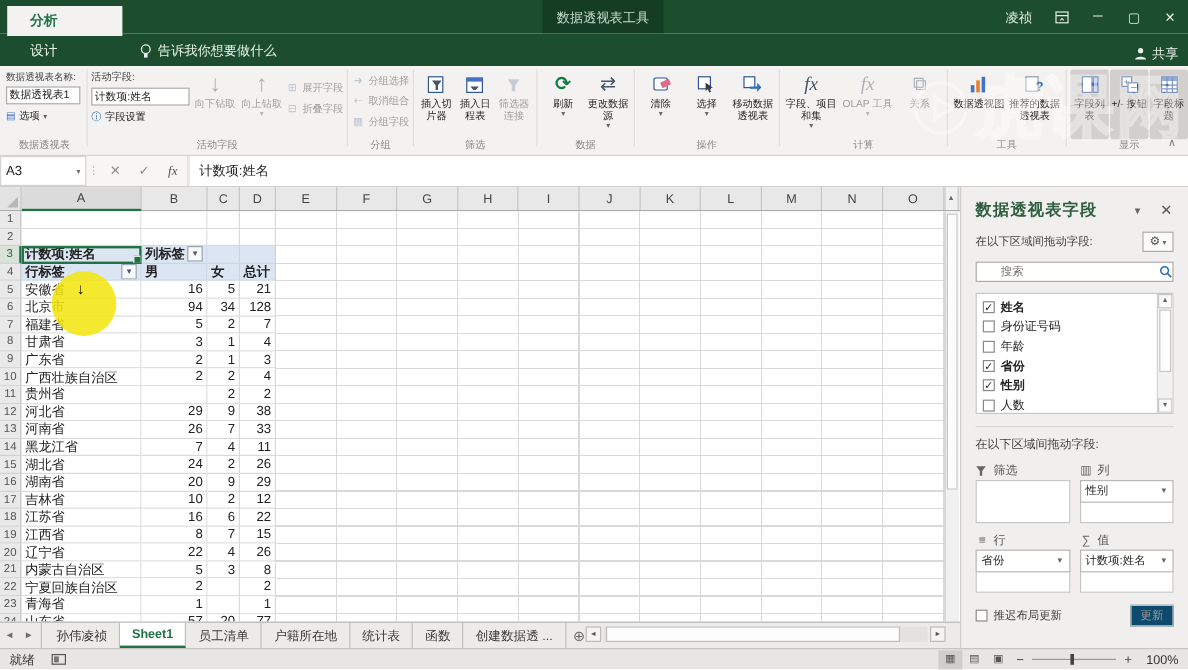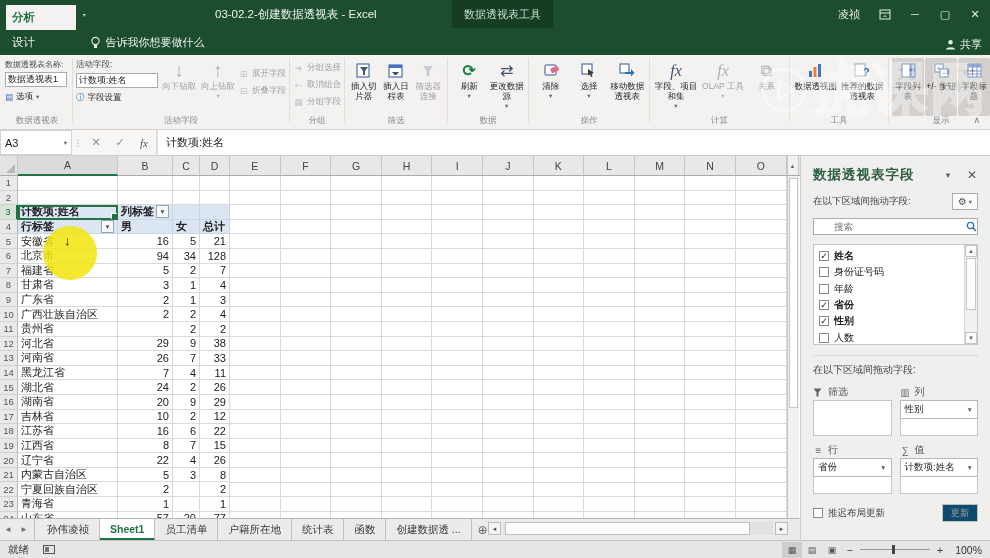--- a/index.html
+++ b/index.html
@@ -12,21 +12,21 @@
 .qat .qi{font-size:13px;color:#E8EFE9;display:flex;align-items:center;gap:1px}
 .qat .qi .dd7{font-size:6px;color:#BFD3C4}
 .qi.dis{opacity:.45}
 .tb-title{position:absolute;left:215px;top:0;height:28px;display:flex;align-items:center;font-size:11.5px;color:#F0F4F0}
 .ctx-tool{position:absolute;left:452px;top:0;height:28px;padding:0 12px;display:flex;align-items:center;background:rgba(0,0,0,.20);color:#C8DCCD;font-size:11px}
 .tb-right{position:absolute;right:0;top:0;height:28px;display:flex;align-items:center}
 .tb-right .wbtn{width:30px;height:28px;display:flex;align-items:center;justify-content:center;font-size:11px;color:#E5EDE6}
 .tb-right .uname{font-size:11px;margin-right:10px;color:#E5EDE6}
 
 .tabrow{left:0;top:28px;width:990px;height:27px;background:#1B4D2E;display:flex;align-items:flex-end;padding-left:6px}
-.rtab{height:25px;padding:0 6px;display:flex;align-items:center;color:#E9F0EA;font-size:11.5px;cursor:default;white-space:nowrap}
+.rtab{height:25px;padding:0 19px;display:flex;align-items:center;color:#E9F0EA;font-size:11.5px;cursor:default;white-space:nowrap}
 .rtab.active{background:#F4F2F1;color:#217346;font-weight:bold}
 .tellme{display:flex;align-items:center;gap:5px;color:#E9F0EA;font-size:11px;margin-left:14px;height:25px}
 .share{position:absolute;right:8px;bottom:3px;display:flex;align-items:center;gap:4px;color:#E9F0EA;font-size:11px}
 
 .ribbon{left:0;top:55px;width:990px;height:75px;background:#F4F2F1;border-bottom:1px solid #D5D2CF;display:flex;align-items:flex-start;padding-left:2px}
 .rgroup{position:relative;height:74px;padding:3px 3px 0;display:flex;align-items:flex-start;gap:1px}
 .glabel{position:absolute;bottom:2px;left:0;right:0;text-align:center;font-size:8.5px;color:#8A8A8A;white-space:nowrap}
 .gsep{width:1px;height:64px;background:#E0DDDA;margin-top:3px;flex:none}
 .rbig{width:39px;height:58px;display:flex;flex-direction:column;align-items:center;padding-top:2px;font-size:8.5px;line-height:10px;text-align:center;color:#262626;border-radius:2px}
 .rbig .ric{height:21px;display:flex;align-items:center;justify-content:center;font-size:16px;color:#44546A}
@@ -143,21 +143,20 @@
           <rect x="4" y="1.5" width="5" height="3.5" fill="#E8EFE9"></rect>
           <rect x="3.5" y="7" width="6" height="4.5" fill="#E8EFE9"></rect>
         </svg>
       </span>
     <span class="qi">↶<span class="dd7">▾</span></span>
     <span class="qi dis">↷<span class="dd7">▾</span></span>
     <span class="qi">
         <span class="dd7">▾</span>
       </span>
   </div>
-  <div class="tb-title">03-02.2-创建数据透视表 - Excel</div>
   <div class="ctx-tool">数据透视表工具</div>
   <div class="tb-right">
     <span class="uname">凌祯</span>
     <span class="wbtn">
         <svg width="12" height="11" viewBox="0 0 12 11">
           <rect x="1" y="1" width="10" height="9" fill="none" stroke="#E5EDE6"></rect>
           <line x1="1" y1="4" x2="11" y2="4" stroke="#E5EDE6"></line>
           <path d="M4.5 8 L6 6.5 L7.5 8" fill="none" stroke="#E5EDE6"></path>
         </svg>
       </span>

